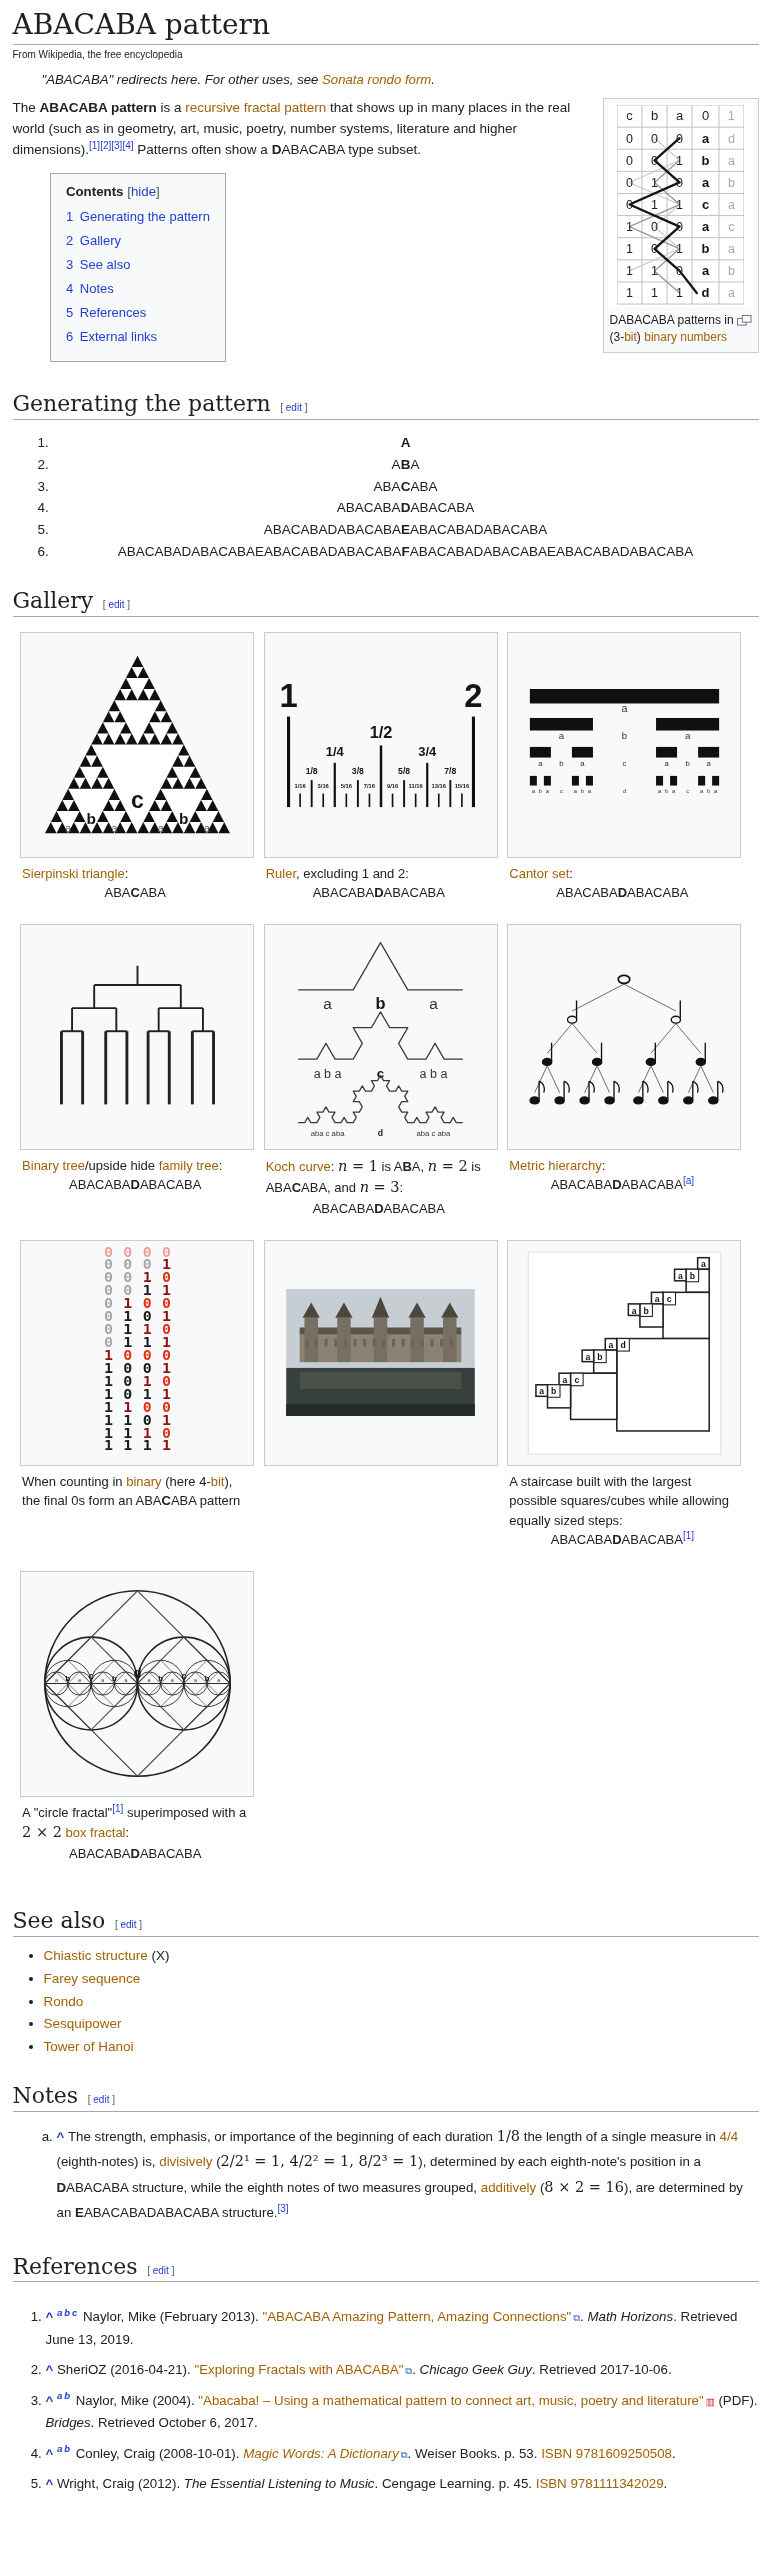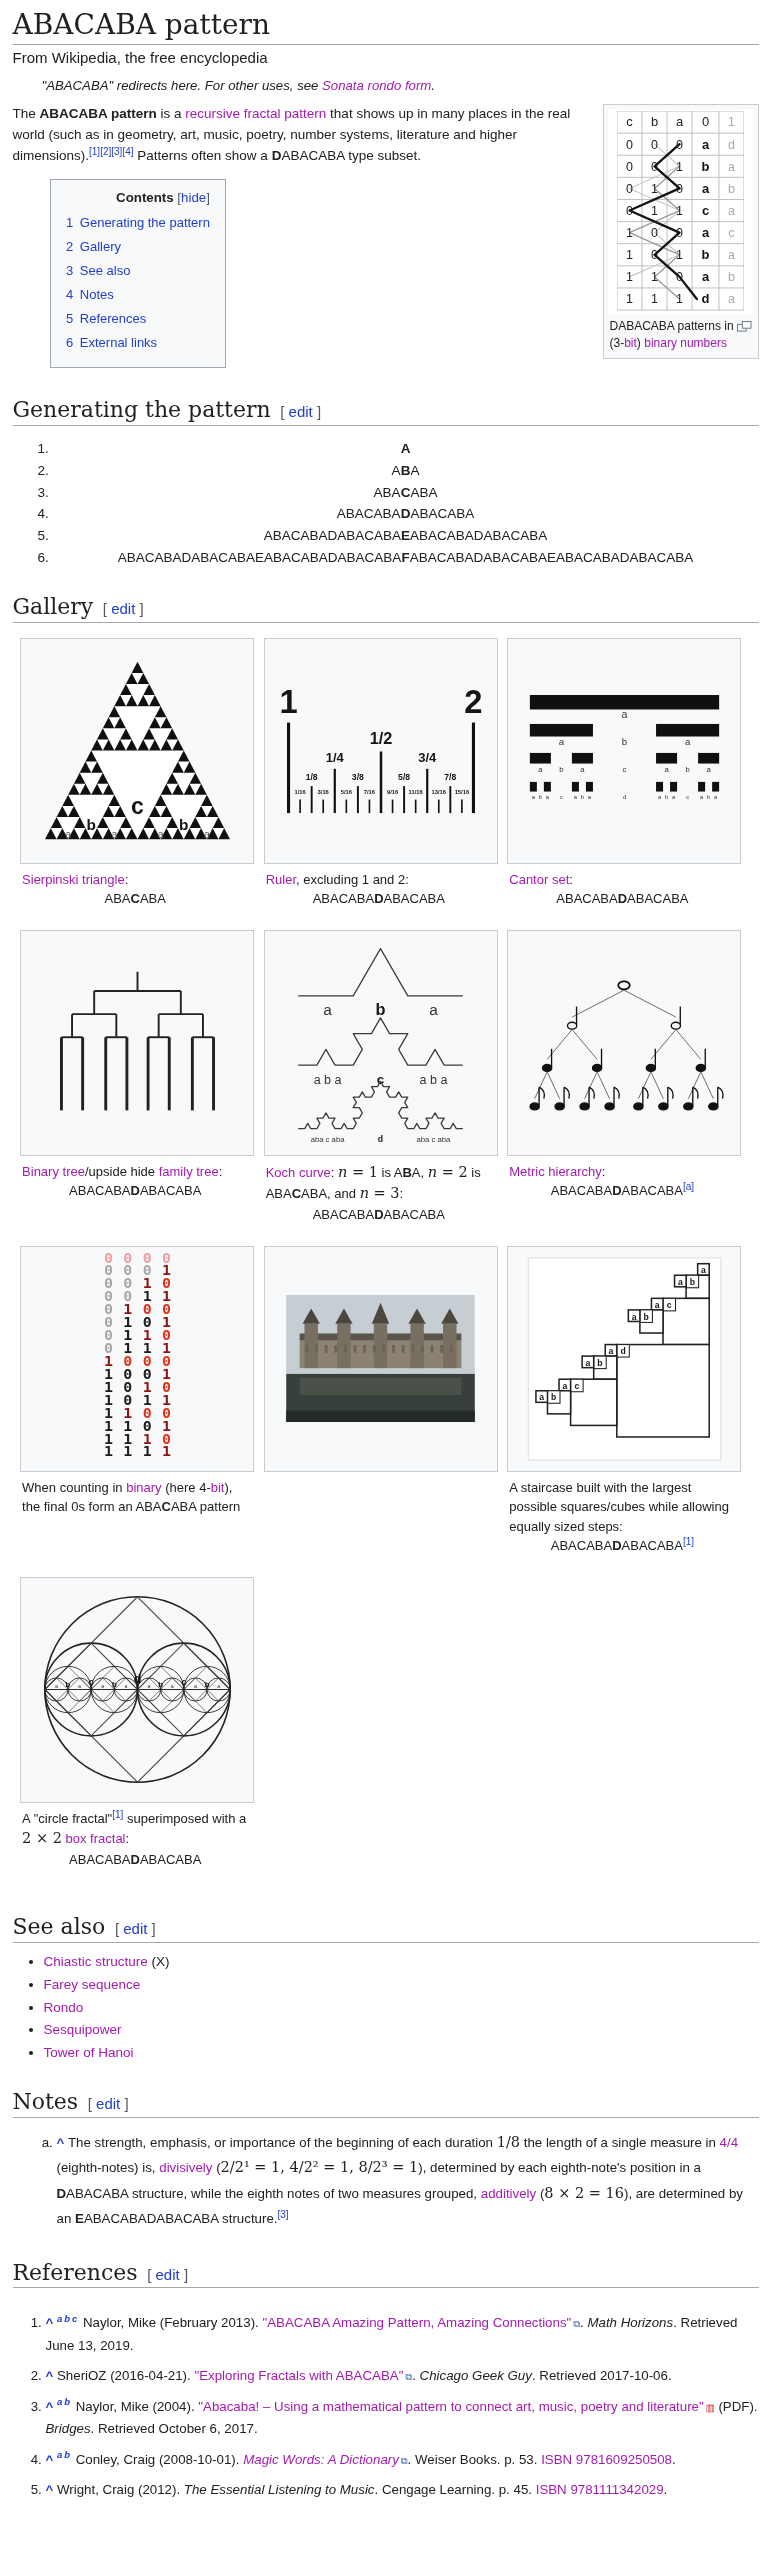--- a/index.html
+++ b/index.html
@@ -1,45 +1,45 @@
 <!DOCTYPE html>
 <html><head>
 <meta charset="utf-8">
 <style>
   html,body{background:#fff;margin:0;padding:0}
   body{width:771px;font-family:"Liberation Sans",sans-serif;font-size:13.5px;color:#202122}
   .page{padding:7.7px 12.5px 23px}
   h1{font-family:"DejaVu Serif","Liberation Serif",serif;font-weight:400;font-size:28px;margin:0;padding:0 0 2.9px;border-bottom:1px solid #a2a9b1}
-  .sitesub{font-size:15px;margin:4.8px 0 11.6px}
+  .sitesub{font-size:10px;margin:4.8px 0 11.6px}
   .hatnote{font-style:italic;font-size:13.2px;padding-left:29px;margin:3.9px 0 9.6px}
   .lead{margin:9.6px 0 13.5px;line-height:21px}
   .lk{color:#2240cc;cursor:pointer}
-  .s-a{color:#a21caf;cursor:pointer}
+  .s-a{color:#a16207;cursor:pointer}
   .s-b{font-weight:bold}
   .s-i{font-style:italic}
   .s-supa{font-size:10px;vertical-align:super;line-height:0;color:#2240cc;cursor:pointer}
   .s-math{font-family:"DejaVu Serif",serif;font-size:14.5px}
   .s-caret{color:#2240cc;font-weight:bold;cursor:pointer}
   .s-backref{color:#2240cc;font-style:italic;font-weight:bold;font-size:9.6px;vertical-align:super;line-height:0;margin-right:1.9px;cursor:pointer}
   .ico{cursor:pointer}
   .ico-external-link{color:#3366bb;font-size:9.6px;margin-left:1.9px}
   .ico-pdf{color:#d12b2b;font-size:9.6px;margin-left:1.9px}
   .infobox{float:right;width:146px;margin:1.9px 0 9.6px 15.4px;border:1px solid #c8ccd1;background:#f8f9fa;padding:3.9px;font-size:12px;line-height:1.45}
   .ib-img{background:#fff;display:flex;justify-content:center;padding:1.9px 0}
   .ib-cap{padding:3.9px 1.9px 1px}
   .magnify{float:right;margin:1.9px 0 0 2.9px}
   .toc{display:table;border:1px solid #a2a9b1;background:#f8f9fa;padding:7.7px 15.4px 9.6px;margin:5.8px 0 15.4px 37px;font-size:13px;line-height:1.55}
-  .toc-title{text-align:right;margin-bottom:4.8px;font-size:13.3px}
+  .toc-title{text-align:left;margin-bottom:4.8px;font-size:13.3px}
   .toc-title .b{font-weight:bold}
   .toc-brk{color:#54595d}
   .toc ul{margin:0;padding:0;list-style:none}
   .toc li{margin:3.9px 0;white-space:nowrap}
   .toc-num{color:#2240cc;margin-right:6.7px;cursor:pointer}
   h2{font-family:"DejaVu Serif","Liberation Serif",serif;font-weight:400;font-size:22px;border-bottom:1px solid #a2a9b1;margin:29px 0 9.6px;padding:0 0 2.9px}
-  .edit{font-size:15px;font-family:"Liberation Sans",sans-serif;color:#54595d;margin-left:9.6px}
+  .edit{font-size:10px;font-family:"Liberation Sans",sans-serif;color:#54595d;margin-left:9.6px}
   .steps{margin:15.4px 0 21px;padding-left:40px}
   .steps li{text-align:center;margin:6.7px 0}
   .gallery{display:grid;grid-template-columns:repeat(3,234px);column-gap:9.6px;row-gap:5.8px;margin:15.4px 0 7.7px 7.7px}
   .gframe{border:1px solid #c8ccd1;background:#f8f9fa;height:224px;display:flex;align-items:center;justify-content:center;cursor:pointer}
   .gcap{padding:5.8px 5.8px 15.4px 1.9px;font-size:13px;line-height:1.5}
   .gc2{text-align:center}
   .seealso{margin:11.6px 0 27px;padding-left:31px}
   .seealso li{margin:7.7px 0}
   .notes-list{margin:11.6px 0 25px;padding-left:44px;font-size:13.3px;line-height:1.78}
   .refs{margin:24px 0 0;padding-left:33px;font-size:13.3px;line-height:1.7}

